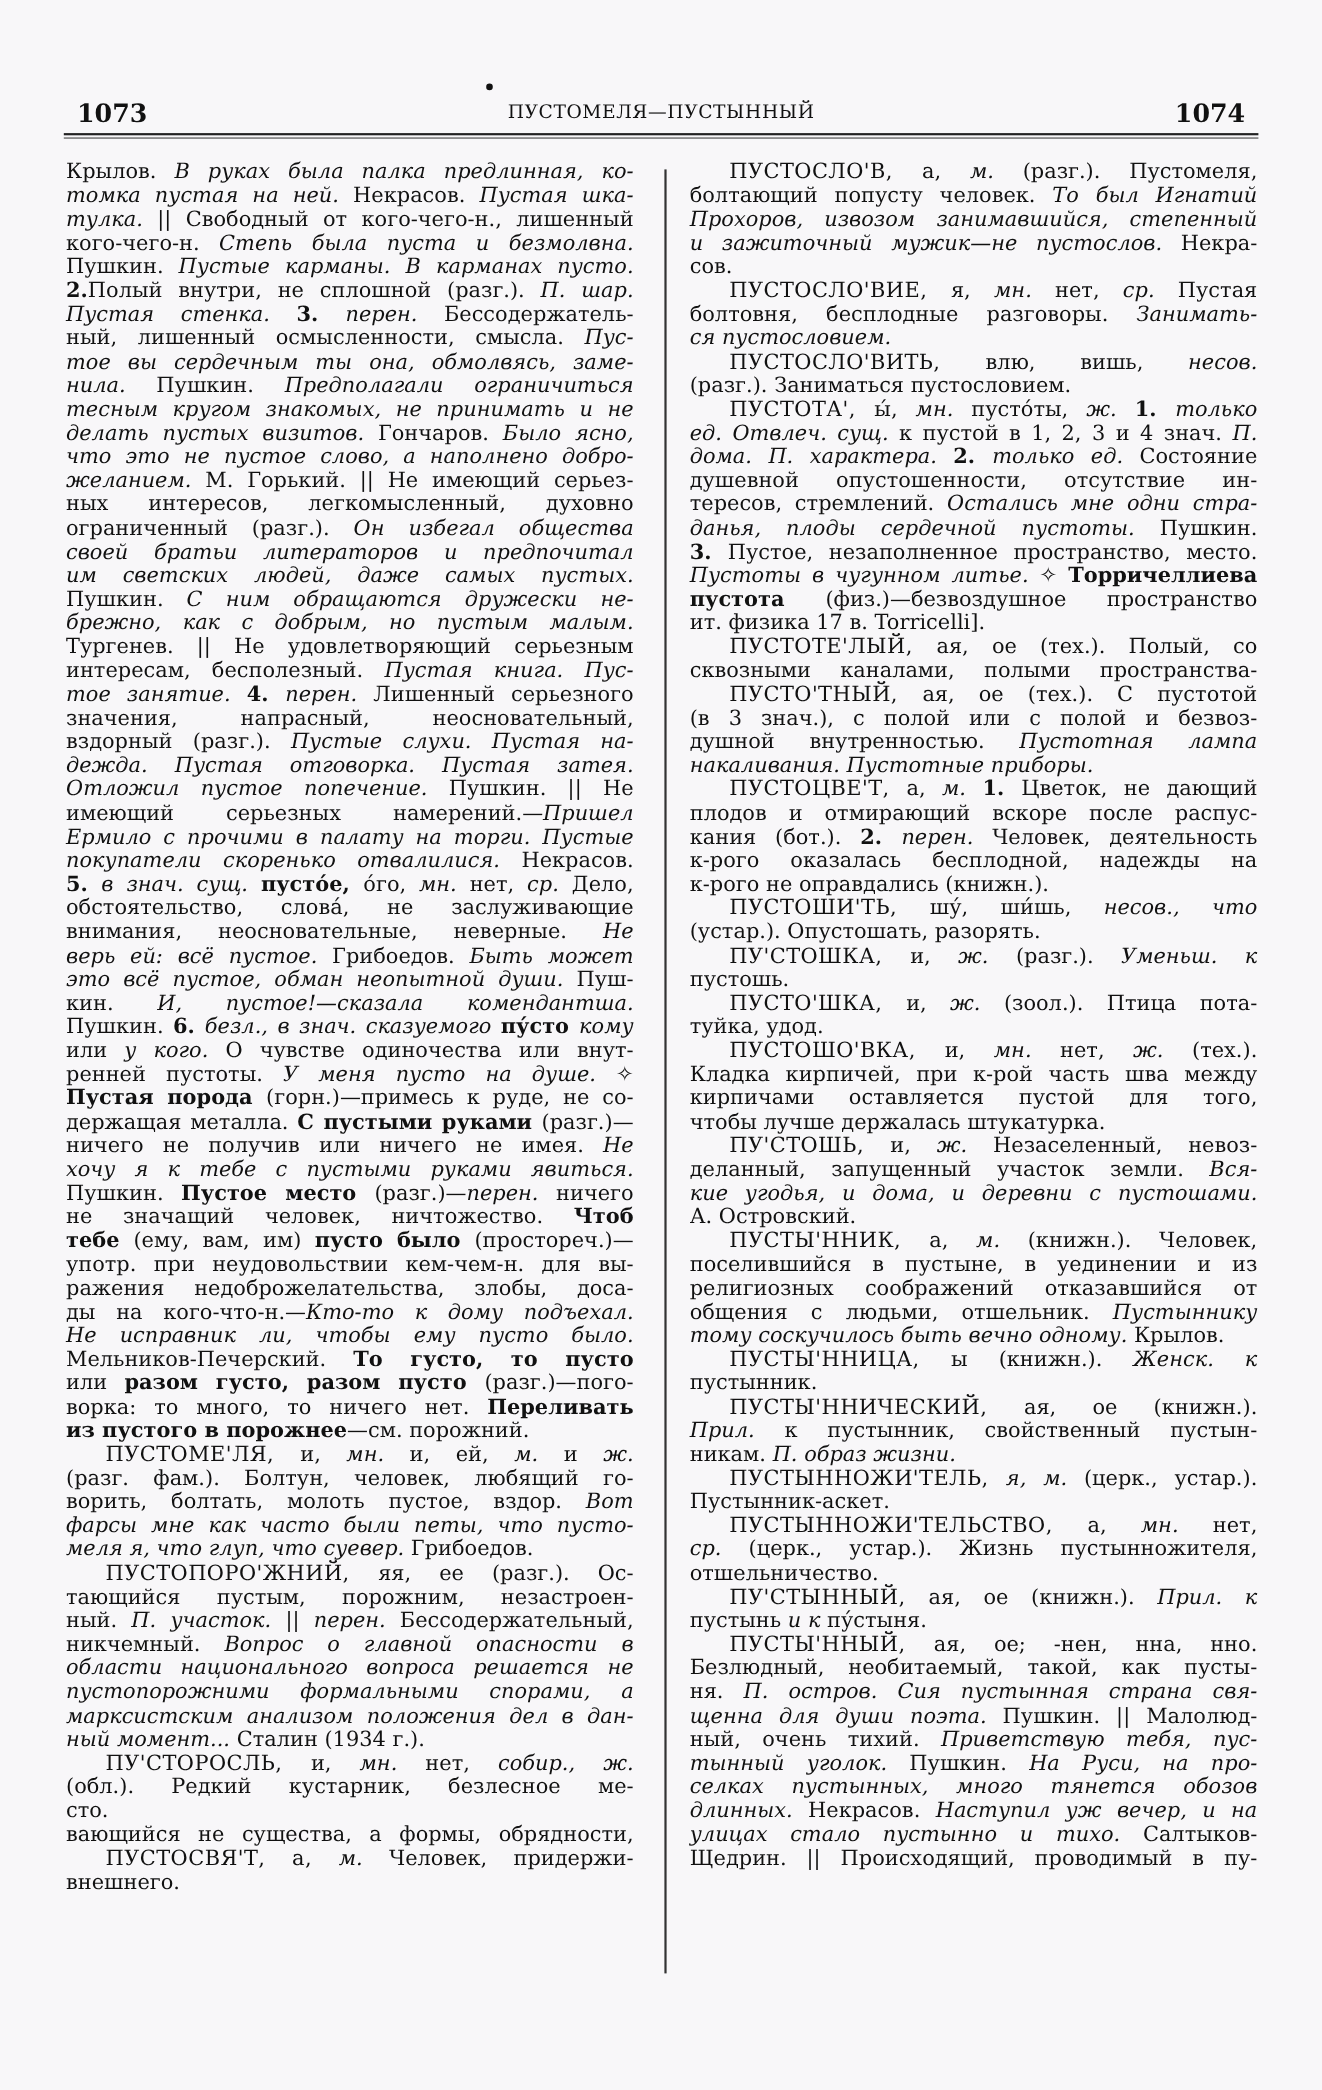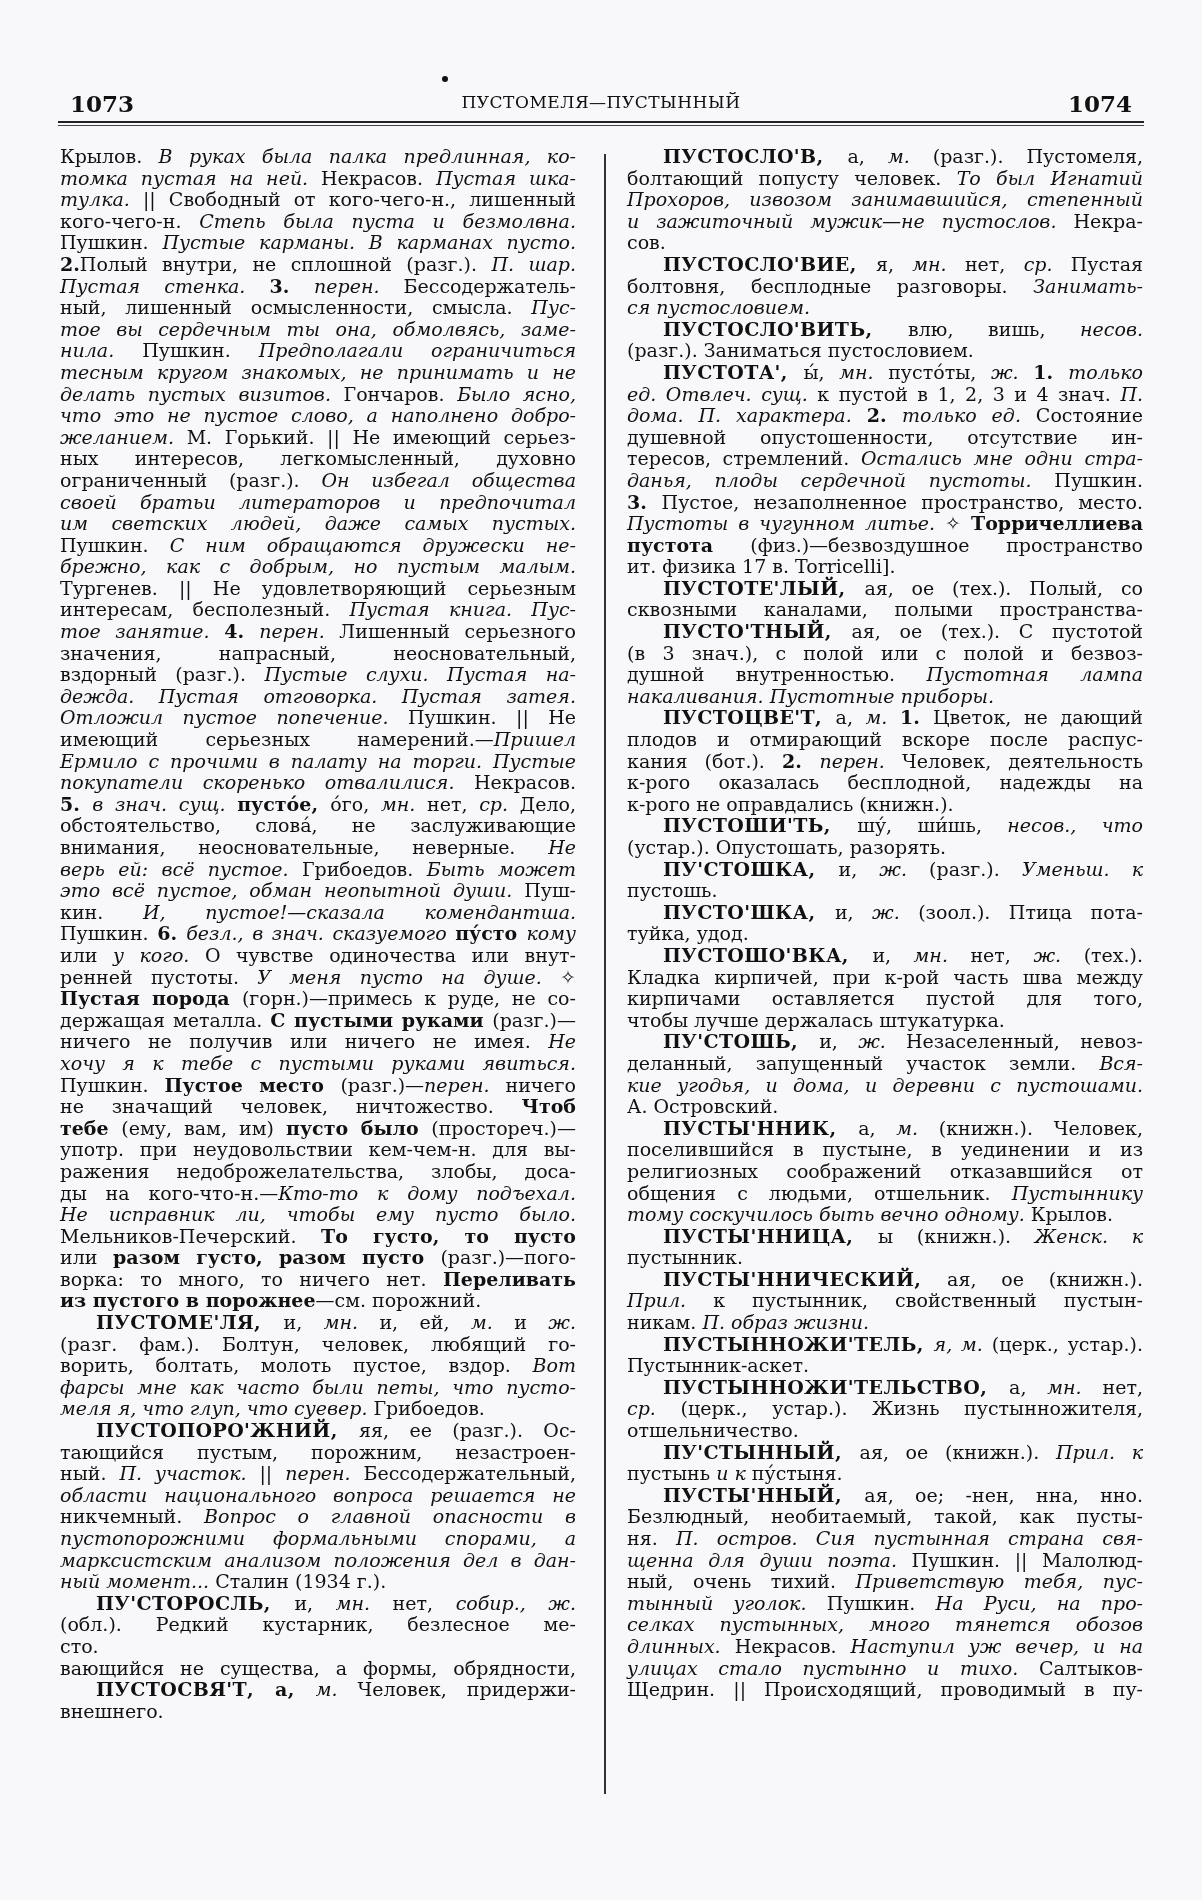--- a/index.html
+++ b/index.html
@@ -21,21 +21,21 @@
   .col.left { left: 60px; }
   .col.right { left: 627px; }
   .divider { position: absolute; left: 604px; top: 154px; width: 0; height: 1640px;
              border-left: 2px solid #333; }
   .line { white-space: nowrap; text-align: justify; text-align-last: justify;
           height: 21.6px; overflow: visible; }
   .line.last { text-align-last: left; }
   .line.indent { padding-left: 36px; }
   .i { font-style: italic; }
   .b { font-weight: bold; }
-  .hw { font-weight: bold; letter-spacing: 0.4px; }
+  .hw { font-weight: normal; letter-spacing: 0.4px; }
 </style>
 </head>
 <body>
 
 <div class="page">
   <div class="dot"></div>
 
   <div class="header">
     <span class="pgnum left">1073</span>
     <div class="running-head">ПУСТОМЕЛЯ—ПУСТЫННЫЙ</div>
@@ -100,22 +100,22 @@
       <div class="line"><span>ворка: то много, то ничего нет. </span><span class="b">Переливать</span></div>
       <div class="line last"><span class="b">из пустого в порожнее</span><span>—см. порожний.</span></div>
       <div class="line indent"><span class="hw">ПУСТОМЕ'ЛЯ, </span><span>и, </span><span class="i">мн. </span><span>и, ей, </span><span class="i">м. </span><span>и </span><span class="i">ж.</span></div>
       <div class="line"><span>(разг. фам.). Болтун, человек, любящий го-</span></div>
       <div class="line"><span>ворить, болтать, молоть пустое, вздор. </span><span class="i">Вот</span></div>
       <div class="line"><span class="i">фарсы мне как часто были петы, что пусто-</span></div>
       <div class="line last"><span class="i">меля я, что глуп, что суевер. </span><span>Грибоедов.</span></div>
       <div class="line indent"><span class="hw">ПУСТОПОРО'ЖНИЙ, </span><span>яя, ее (разг.). Ос-</span></div>
       <div class="line"><span>тающийся пустым, порожним, незастроен-</span></div>
       <div class="line"><span>ный. </span><span class="i">П. участок. </span><span>|| </span><span class="i">перен. </span><span>Бессодержательный,</span></div>
+      <div class="line"><span>никчемный. </span><span class="i">Вопрос о главной опасности в</span></div>
       <div class="line"><span class="i">области национального вопроса решается не</span></div>
-      <div class="line"><span>никчемный. </span><span class="i">Вопрос о главной опасности в</span></div>
       <div class="line"><span class="i">пустопорожними формальными спорами, а</span></div>
       <div class="line"><span class="i">марксистским анализом положения дел в дан-</span></div>
       <div class="line last"><span class="i">ный момент... </span><span>Сталин (1934 г.).</span></div>
       <div class="line indent"><span class="hw">ПУ'СТОРОСЛЬ, </span><span>и, </span><span class="i">мн. </span><span>нет, </span><span class="i">собир., ж.</span></div>
       <div class="line"><span>(обл.). Редкий кустарник, безлесное ме-</span></div>
       <div class="line last"><span>сто.</span></div>
       <div class="line"><span>вающийся не существа, а формы, обрядности,</span></div>
       <div class="line indent"><span class="hw">ПУСТОСВЯ'Т, а, </span><span class="i">м. </span><span>Человек, придержи-</span></div>
       <div class="line last"><span>внешнего.</span></div>
     </div>

